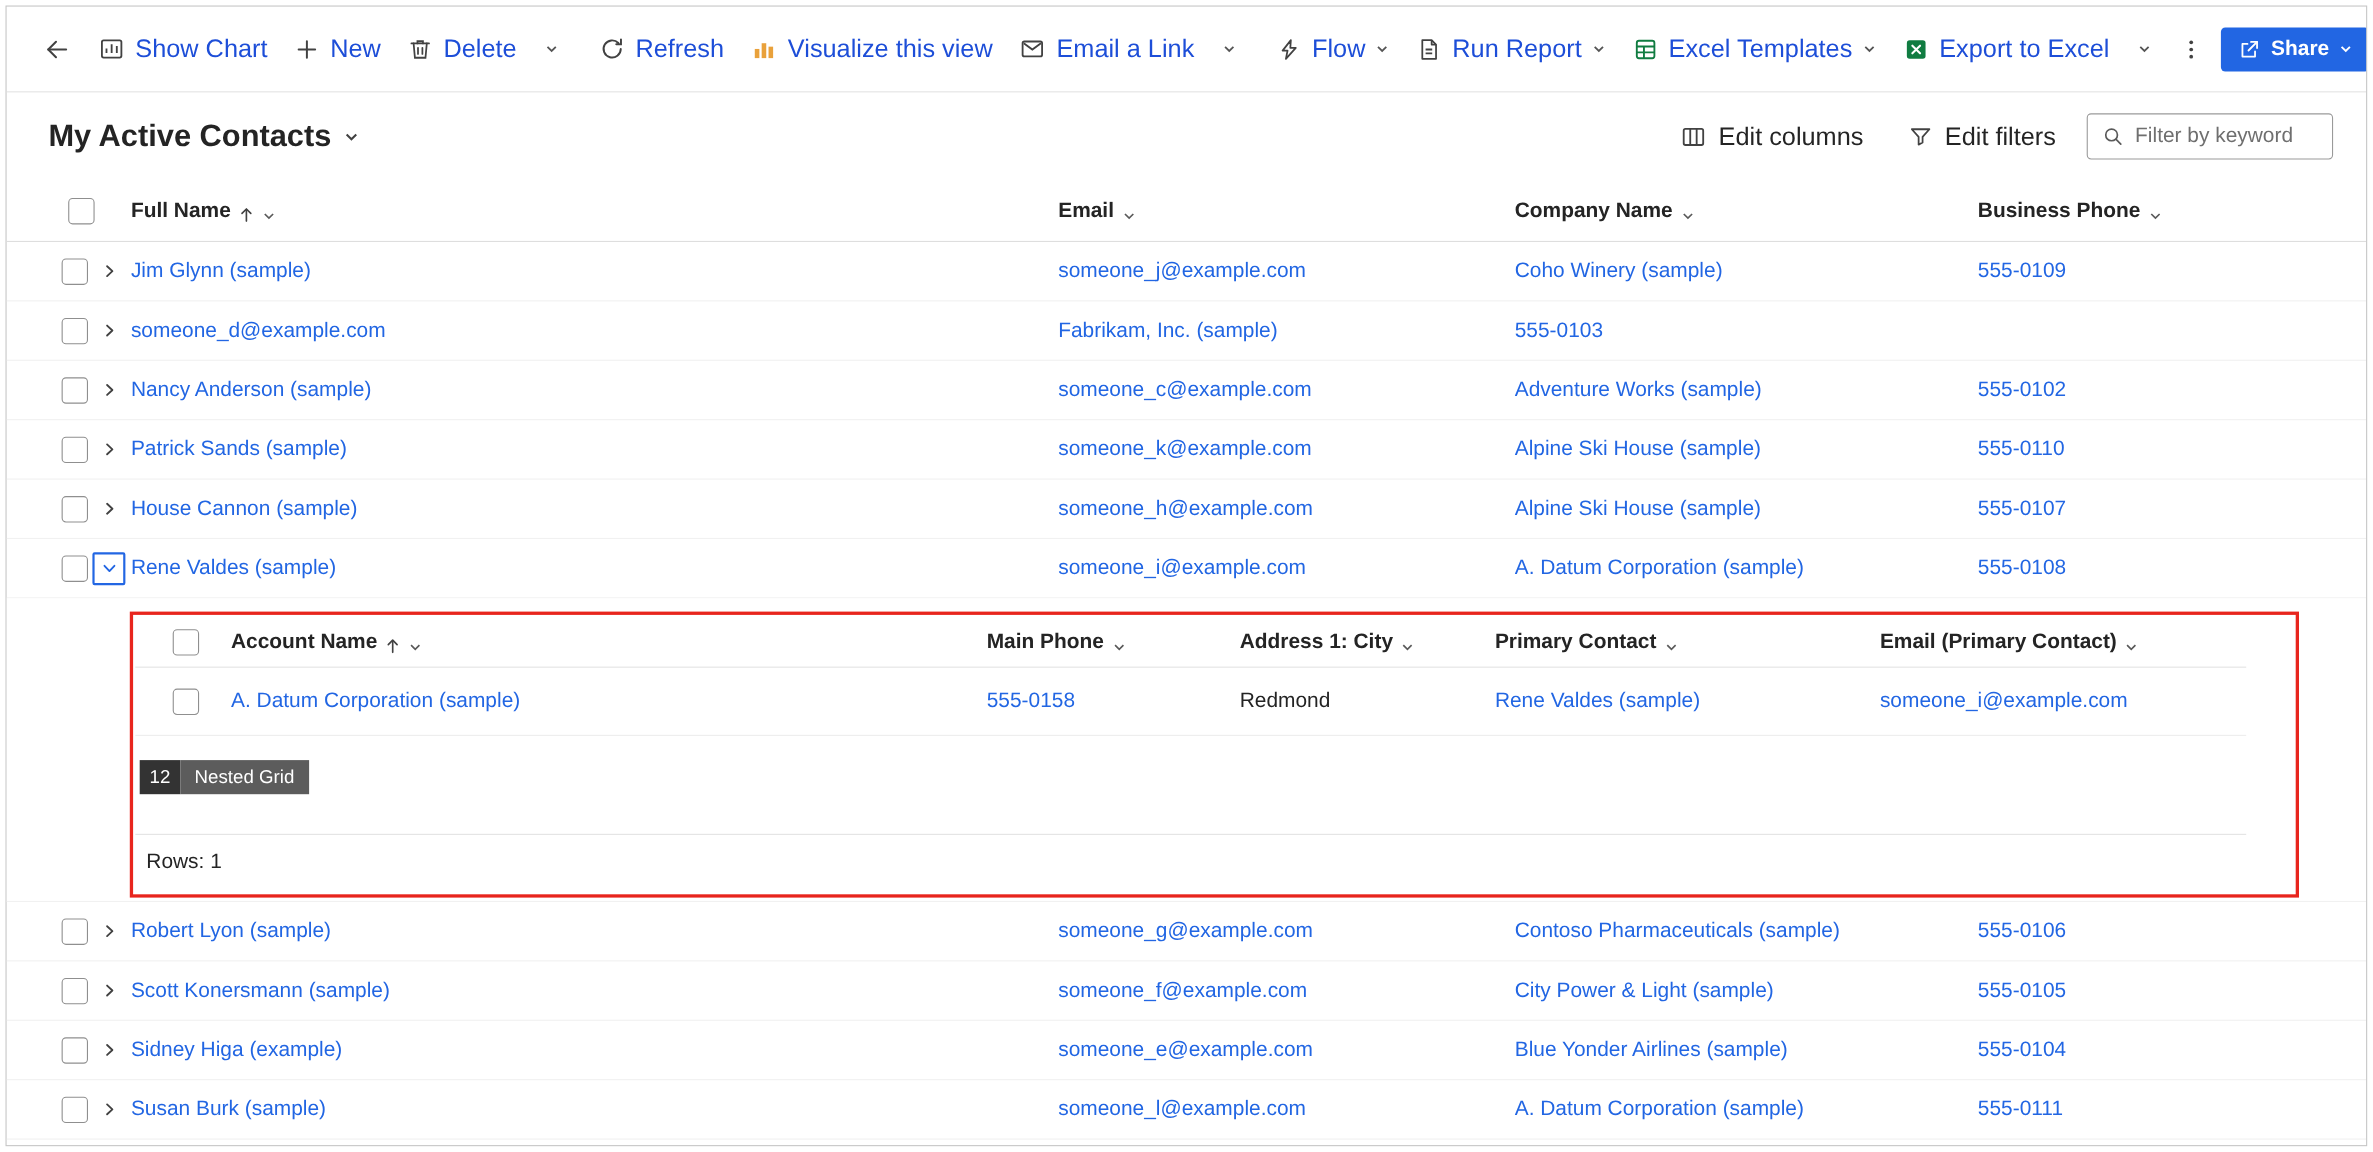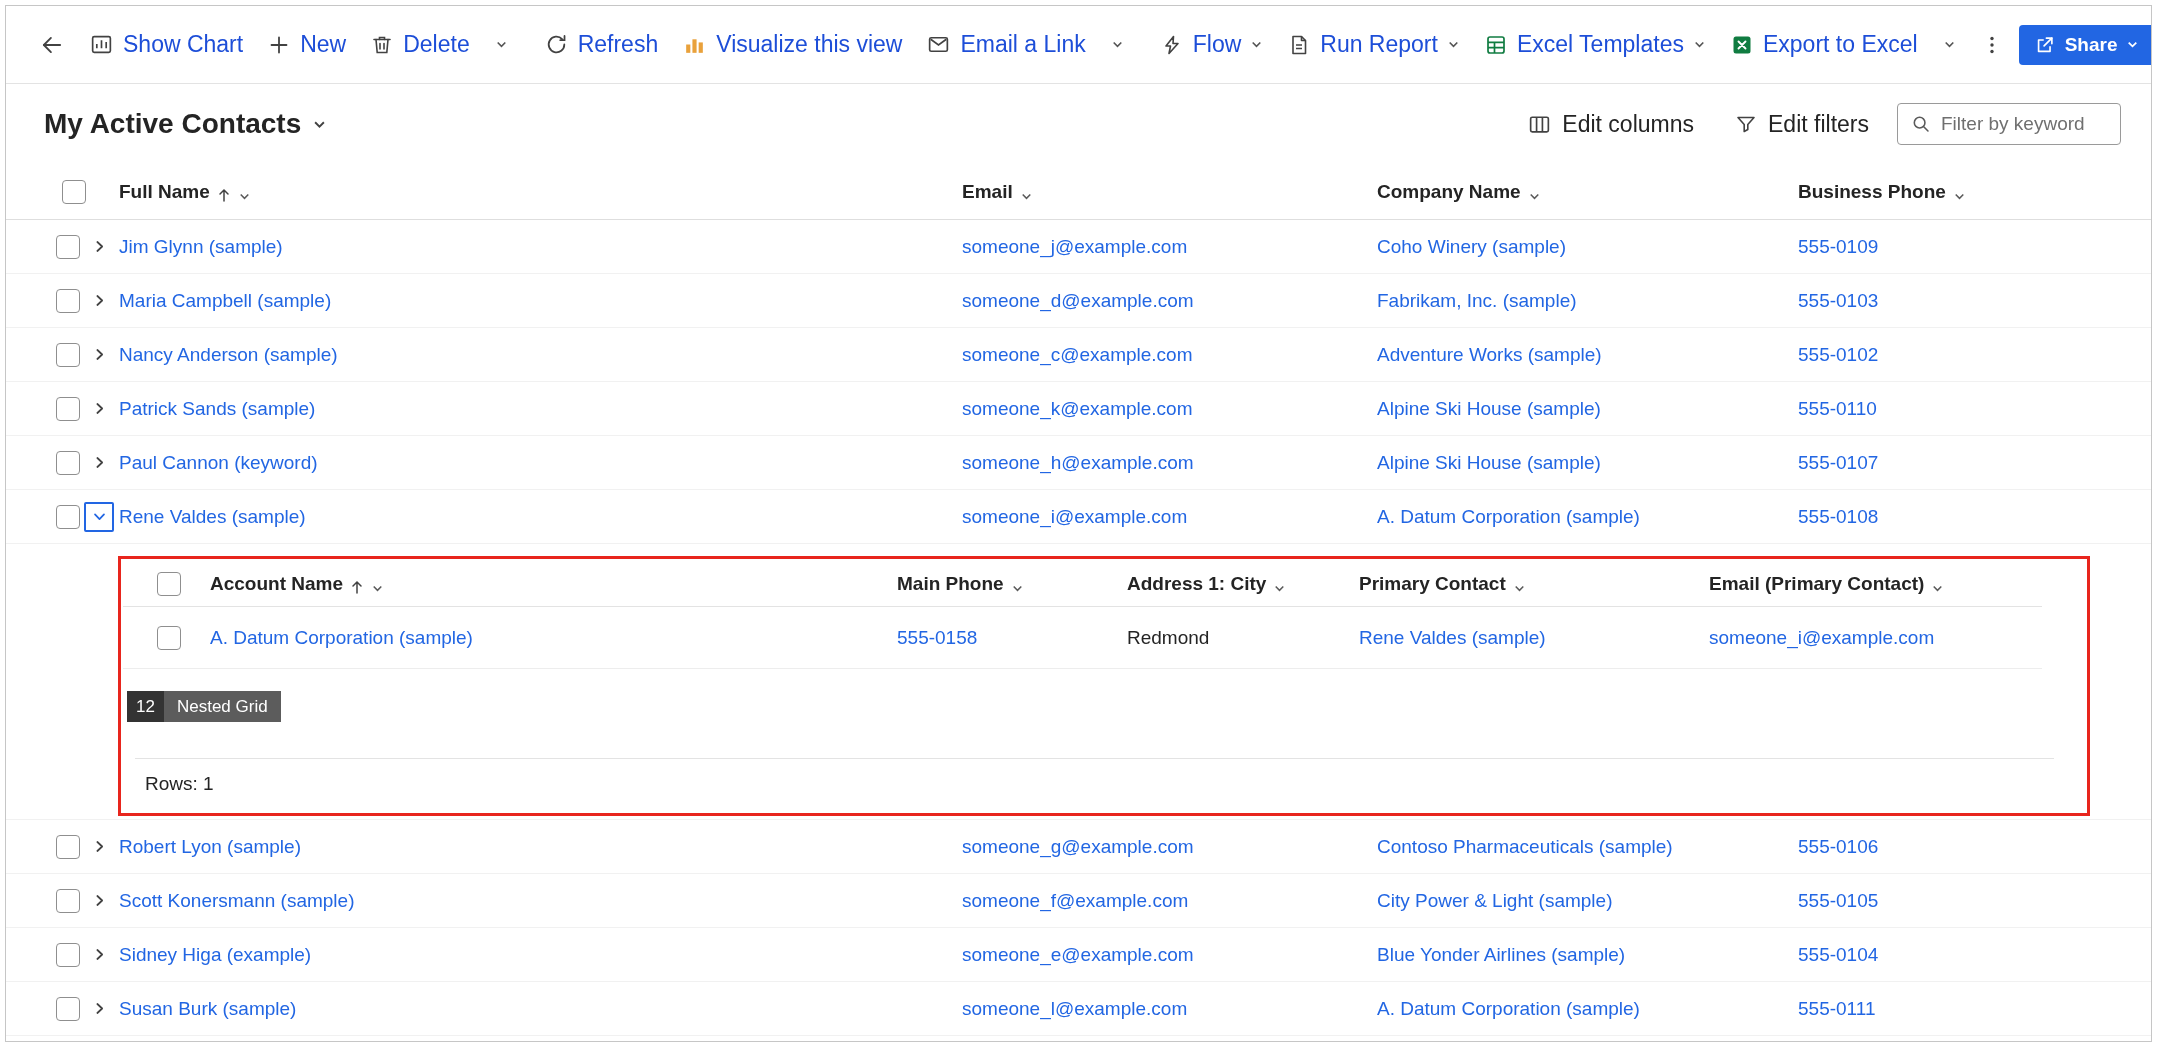--- a/index.html
+++ b/index.html
@@ -46,21 +46,21 @@
   .nested-section{position:relative;height:276px;border-bottom:1px solid #f1f1f1;background:#fff;}
   .red-box{position:absolute;left:112px;top:12px;width:1972px;height:260px;border:3px solid #E8251D;background:#fff;}
   .nested-grid{position:absolute;left:2px;top:2px;width:1919px;height:250px;background:#fff;}
   .ng-header,.ng-row{display:grid;grid-template-columns:87px 687px 230px 232px 350px 1fr;align-items:center;font-size:19px;}
   .ng-header{height:46px;border-bottom:1px solid #e3e3e3;}
   .ng-row{height:62px;border-bottom:1px solid #ededed;}
   .ng-checkbox{margin-left:34px;}
   .annotation{position:absolute;left:4px;top:130px;display:flex;height:31px;}
   .ann-badge{background:#333333;color:#fff;font-size:17px;display:flex;align-items:center;padding:0 9px;}
   .ann-label{background:#5C5C5C;color:#fff;font-size:17px;display:flex;align-items:center;padding:0 13px;}
-  .ng-footer{position:absolute;left:12px;top:197px;width:100%;height:51px;border-top:1px solid #e3e3e3;
+  .ng-footer{position:absolute;left:0;top:197px;width:100%;height:51px;border-top:1px solid #e3e3e3;
              display:flex;align-items:center;padding-left:10px;font-size:19px;color:#242424;}
 </style>
 </head>
 <body>
 
 <div class="page">
 
   <div class="toolbar">
     <button class="tb-btn">
       <span class="icon">
@@ -369,23 +369,20 @@
           <div class="cell">
             <button class="expand-btn">
               <span class="icon">
                 <svg width="15" height="15" viewBox="0 0 14 14" fill="none" stroke="#424242" stroke-width="1.6" stroke-linecap="round" stroke-linejoin="round">
                   <path d="M5 2.8L9.5 7 5 11.2"></path>
                 </svg>
               </span>
             </button>
           </div>
           <div class="cell">
-            <a class="link">Maria Campbell (sample)</a>
-          </div>
-          <div class="cell">
             <a class="link">someone_d@example.com</a>
           </div>
           <div class="cell">
             <a class="link">Fabrikam, Inc. (sample)</a>
           </div>
           <div class="cell">
             <a class="link">555-0103</a>
           </div>
         </div>
         <div class="grid-row">
@@ -447,21 +444,21 @@
           <div class="cell">
             <button class="expand-btn">
               <span class="icon">
                 <svg width="15" height="15" viewBox="0 0 14 14" fill="none" stroke="#424242" stroke-width="1.6" stroke-linecap="round" stroke-linejoin="round">
                   <path d="M5 2.8L9.5 7 5 11.2"></path>
                 </svg>
               </span>
             </button>
           </div>
           <div class="cell">
-            <a class="link">Paul Cannon (keyword)</a>
+            <a class="link">House Cannon (sample)</a>
           </div>
           <div class="cell">
             <a class="link">someone_h@example.com</a>
           </div>
           <div class="cell">
             <a class="link">Alpine Ski House (sample)</a>
           </div>
           <div class="cell">
             <a class="link">555-0107</a>
           </div>

